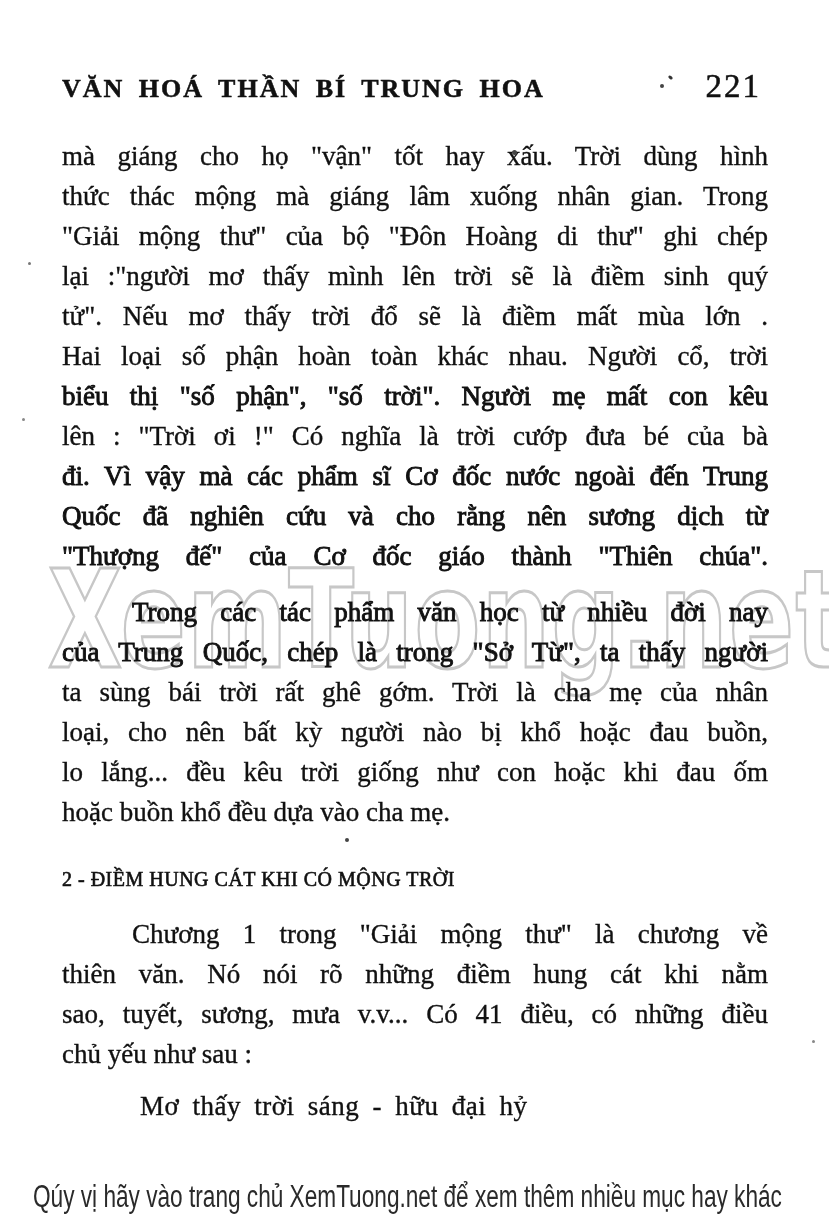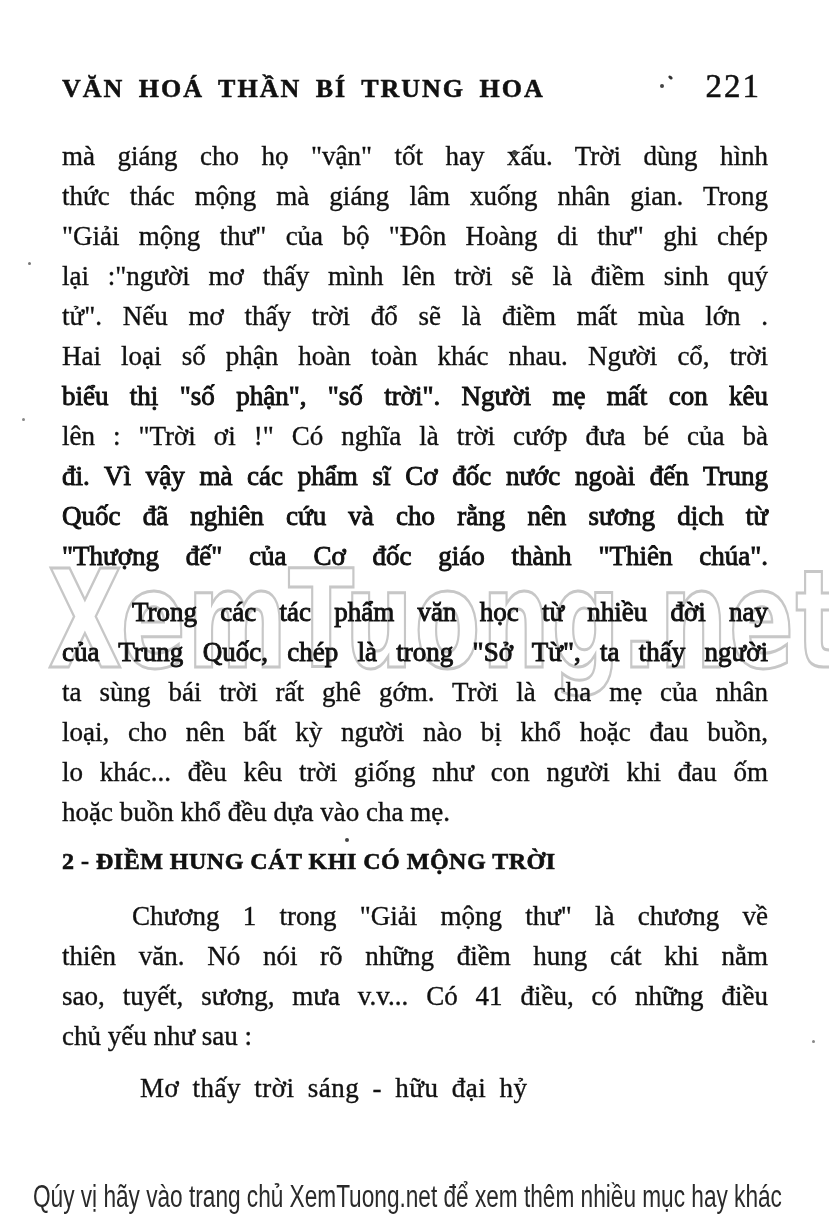--- a/index.html
+++ b/index.html
@@ -34,22 +34,22 @@
     position:absolute; left:62px; top:136px; width:706px;
     font-size:27px; z-index:2;
     -webkit-text-stroke:0.35px #111;
   }
   .line { height:40px; line-height:40px; }
   .j { text-align:justify; text-align-last:justify; }
   .ind { text-indent:70px; }
   .hv { -webkit-text-stroke:0.9px #111; }
   .p2 { margin-top:16px; }
   .heading {
-    margin-top:9px; height:40px; line-height:40px;
-    font-weight:bold; font-size:24px; letter-spacing:0.5px;
+    margin-top:27px; height:40px; line-height:40px;
+    font-weight:normal; font-size:20px; letter-spacing:0.5px;
     -webkit-text-stroke:0.6px #111;
   }
   .p3 { margin-top:15px; }
   .dlist { margin-top:12px; }
   .dlist .line { padding-left:78px; word-spacing:6px; letter-spacing:0.5px; }
 
   
   .wm-center {
     position:absolute; left:48px; top:540px; z-index:1;
     font-family:"DejaVu Sans", sans-serif; font-weight:bold;
@@ -103,21 +103,21 @@
       <div class="line j hv">đi. Vì vậy mà các phẩm sĩ Cơ đốc nước ngoài đến Trung</div>
       <div class="line j hv">Quốc đã nghiên cứu và cho rằng nên sương dịch từ</div>
       <div class="line j hv">"Thượng đế" của Cơ đốc giáo thành "Thiên chúa".</div>
     </div>
 
     <div class="p2">
       <div class="line j ind hv">Trong các tác phẩm văn học từ nhiều đời nay</div>
       <div class="line j hv">của Trung Quốc, chép là trong "Sở Từ", ta thấy người</div>
       <div class="line j">ta sùng bái trời rất ghê gớm. Trời là cha mẹ của nhân</div>
       <div class="line j">loại, cho nên bất kỳ người nào bị khổ hoặc đau buồn,</div>
-      <div class="line j">lo khác... đều kêu trời giống như con người khi đau ốm</div>
+      <div class="line j">lo lắng... đều kêu trời giống như con hoặc khi đau ốm</div>
       <div class="line">hoặc buồn khổ đều dựa vào cha mẹ.</div>
     </div>
 
     <div class="heading">2 - ĐIỀM HUNG CÁT KHI CÓ MỘNG TRỜI</div>
 
     <div class="p3">
       <div class="line j ind">Chương 1 trong "Giải mộng thư" là chương về</div>
       <div class="line j">thiên văn. Nó nói rõ những điềm hung cát khi nằm</div>
       <div class="line j">sao, tuyết, sương, mưa v.v... Có 41 điều, có những điều</div>
       <div class="line">chủ yếu như sau :</div>

